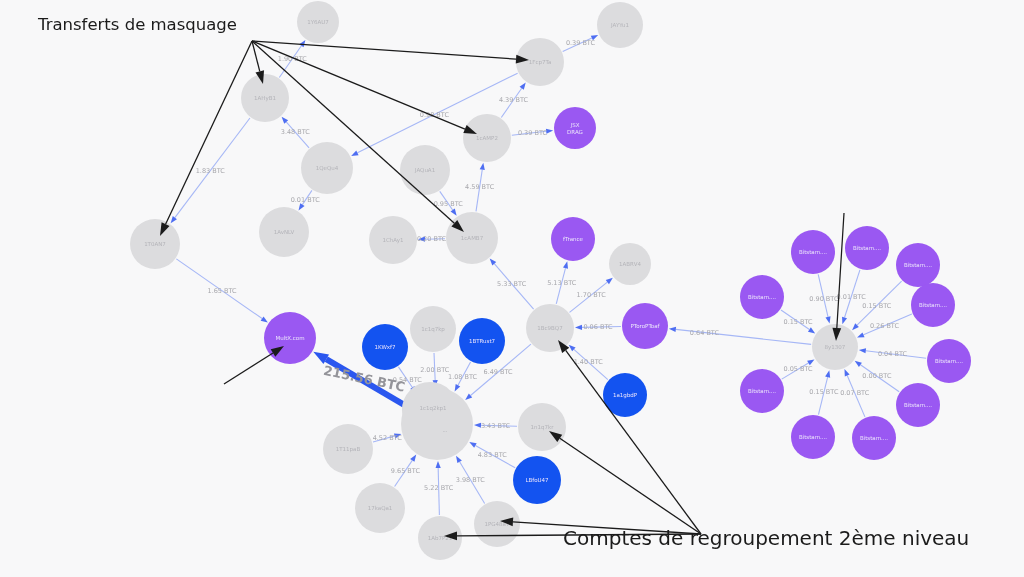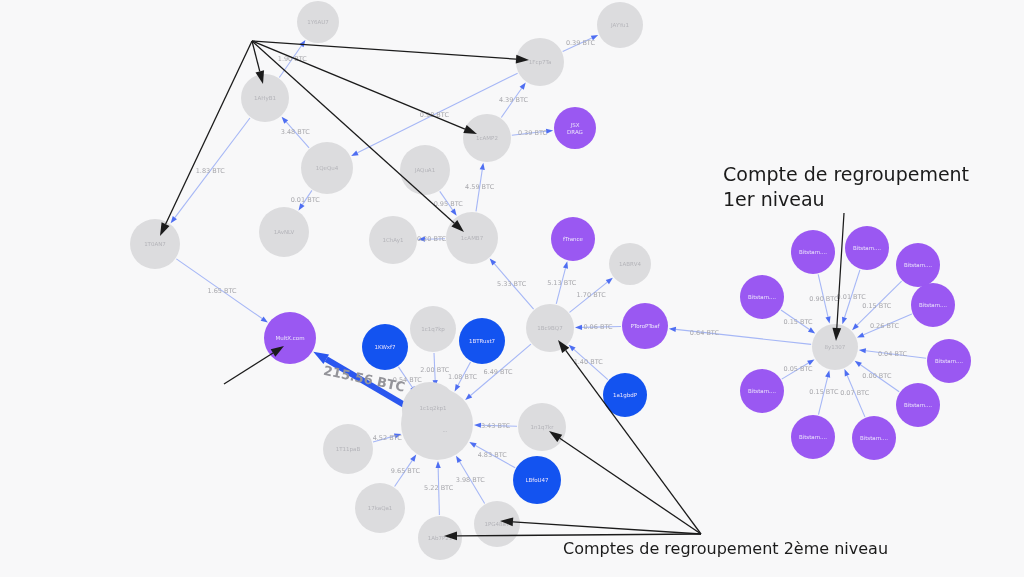--- a/index.html
+++ b/index.html
@@ -3,21 +3,21 @@
 <meta charset="utf-8">
 <style>
   html,body{margin:0;padding:0;}
   body{font-family:"DejaVu Sans",sans-serif;background:#eeeeef;}
   #stage{position:relative;width:1024px;height:577px;background:#f8f8f9;overflow:hidden;}
   #graph-svg{position:absolute;left:0;top:0;}
   .ann{position:absolute;color:#1b1b1b;line-height:1.3;white-space:pre-line;z-index:5;}
   #ann-masquage{left:38px;top:14px;font-size:16.5px;}
   #ann-regroup1{left:723px;top:162px;font-size:19px;}
   #ann-sortie{left:30px;top:352px;font-size:19px;}
-  #ann-regroup2{left:563px;top:539px;font-size:16px;text-align:right;}
+  #ann-regroup2{left:563px;top:525px;font-size:20px;text-align:right;}
   svg text{user-select:none;}
 </style>
 </head>
 <body>
 
 <div id="stage">
   <svg id="graph-svg" width="1024" height="577" viewBox="0 0 1024 577" xmlns="http://www.w3.org/2000/svg">
       <line x1="309.09804837700176" y1="147.7881191353246" x2="286.21712784947937" y2="121.95482176554121" stroke="#a6b7f6" stroke-width="1.1"></line>
       <polygon points="281.57588113240575,116.71470450432908 288.16345711792957,120.23093012777102 284.27079858102917,123.6787134033114" fill="#4e6ef2"></polygon>
       <text x="295.3369647547038" y="134.25141181982684" text-anchor="middle" font-size="6.5" font-weight="normal" fill="#a7a7ac" font-family="&quot;DejaVu Sans&quot;,sans-serif">3.48 BTC</text>
@@ -232,16 +232,15 @@
       <polygon points="284,346 275.37158117500616,356.67288098783513 270.6631228605839,349.2384731229579" fill="#1b1b1b"></polygon>
       <line x1="701" y1="534" x2="565.713427341315" y2="350.4643699595463" stroke="#1b1b1b" stroke-width="1.3"></line>
       <polygon points="558,340 569.2552140968537,347.8536714747935 562.1716405857762,353.07506844429906" fill="#1b1b1b"></polygon>
       <line x1="701" y1="534" x2="559.7618823496473" y2="438.2925913290373" stroke="#1b1b1b" stroke-width="1.3"></line>
       <polygon points="549,431 562.2301440302446,434.6501080722336 557.29362066905,441.935074585841" fill="#1b1b1b"></polygon>
       <line x1="701" y1="534" x2="512.9728950855872" y2="521.8390429657345" stroke="#1b1b1b" stroke-width="1.3"></line>
       <polygon points="500,521 513.256878858605,517.4482169367666 512.6889113125694,526.2298689947024" fill="#1b1b1b"></polygon>
       <line x1="701" y1="534" x2="456.9996063707381" y2="535.8988357480877" stroke="#1b1b1b" stroke-width="1.3"></line>
       <polygon points="444,536 456.96536616239854,531.4989689764532 457.03384657907765,540.2987025197222" fill="#1b1b1b"></polygon>
     </svg>
-  <div class="ann" id="ann-regroup1">Compte de regroupement
-1er niveau</div>
+  <div class="ann" id="ann-masquage">Transferts de masquage</div>
   <div class="ann" id="ann-regroup2">Comptes de regroupement 2ème niveau</div>
 </div>
 
 </body></html>

